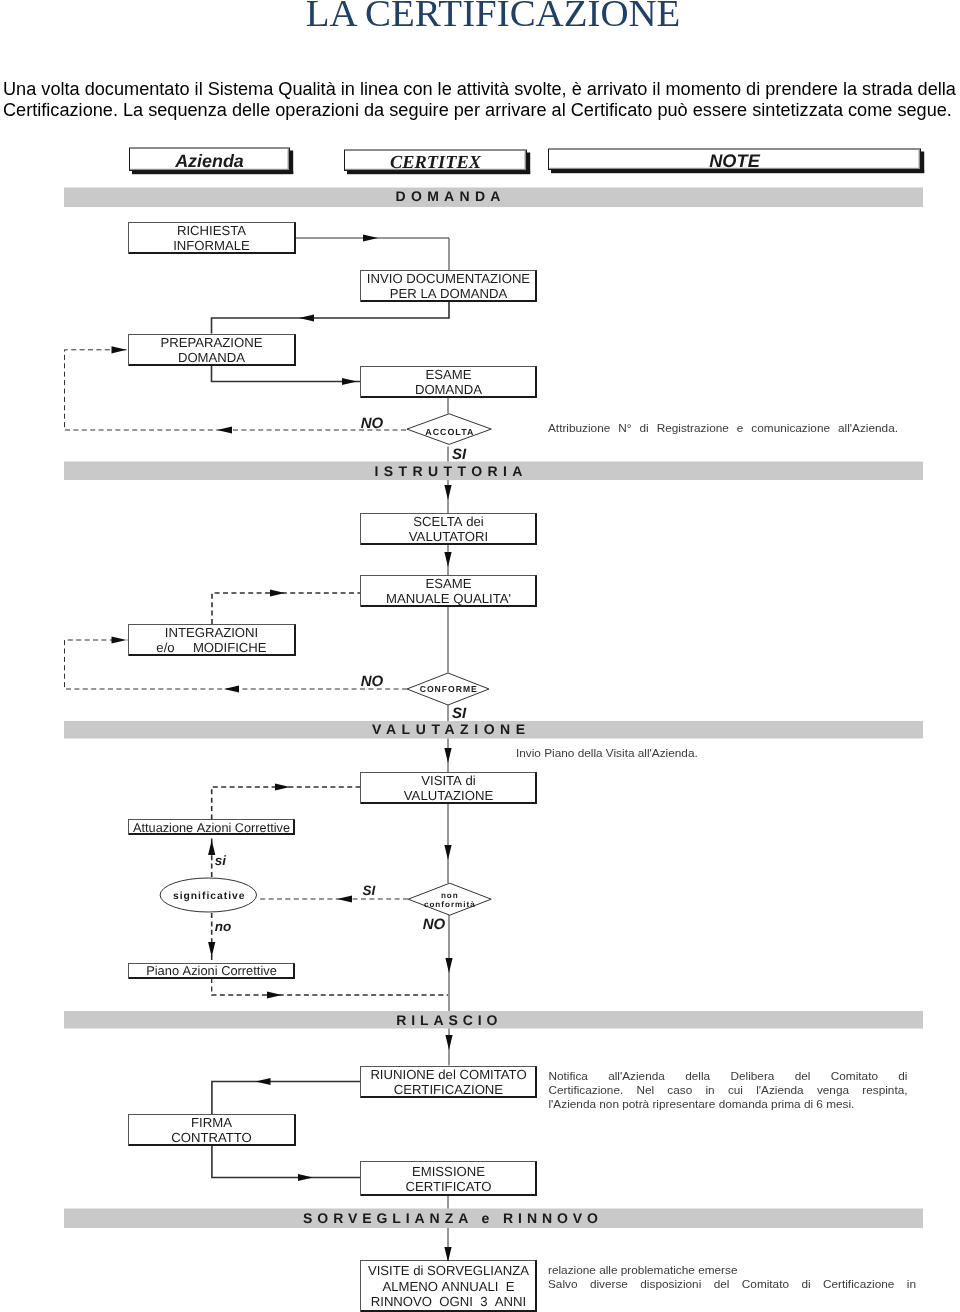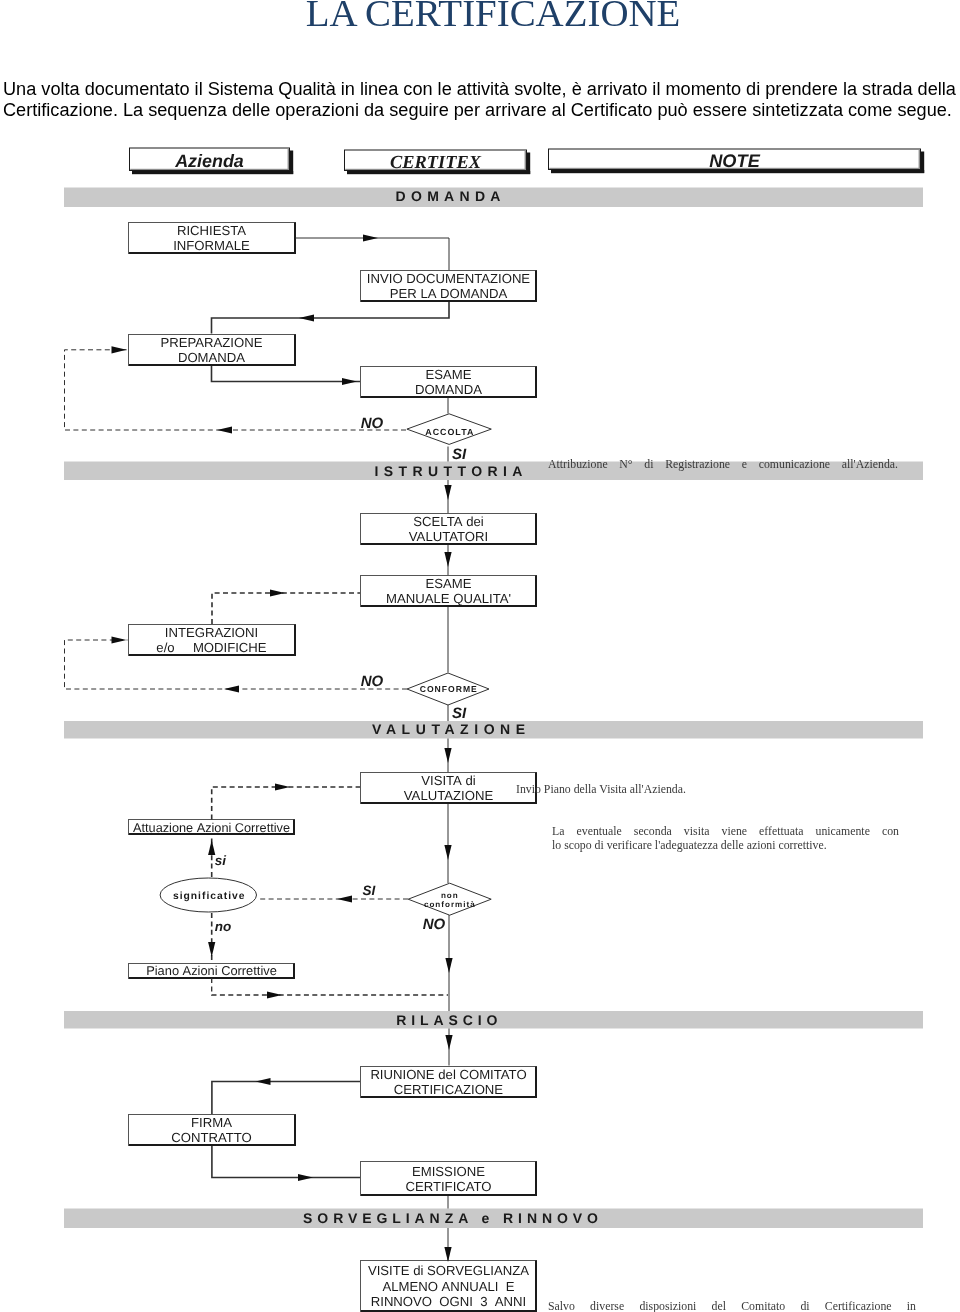--- a/index.html
+++ b/index.html
@@ -30,22 +30,22 @@
   #chart { position:absolute; left:0; top:0; width:960px; height:1312px; }
   #chart text { fill:#1a1a1a; text-rendering:geometricPrecision; }
   #chart { shape-rendering:geometricPrecision; }
   .hdrtxt { font-family:"Liberation Sans", sans-serif; font-weight:700; font-style:italic; fill:#000; }
   .hdrtxt-ser { font-family:"Liberation Serif", serif; font-weight:700; font-style:italic; fill:#000; }
   .bandtxt { font-family:"Liberation Sans", sans-serif; font-weight:700; fill:#111; }
   .nodetxt { font-family:"Liberation Sans", sans-serif; font-weight:400; fill:#555; }
   .decisiontxt { font-family:"Liberation Sans", sans-serif; font-weight:700; fill:#111; letter-spacing:1px; }
   .edgetxt { font-family:"Liberation Sans", sans-serif; font-weight:700; font-style:italic; fill:#111; }
   #notes-layer { position:absolute; left:0; top:0; width:960px; height:1312px; }
-  .note-block { position:absolute; font-family:Liberation Serif, serif;
-      color:#3a3a3a; font-weight:400;margin-top:36px; }
+  .note-block { position:absolute; font-family:Liberation Sans, sans-serif;
+      color:#3a3a3a; font-weight:400; }
   .note-line { white-space:nowrap; }
   .note-line.jline { white-space:normal; text-align:justify; text-align-last:justify; }
 </style>
 </head>
 <body>
 
 <div class="page">
   <div class="doc-title">LA CERTIFICAZIONE</div>
   <div class="doc-para">Una volta documentato il Sistema Qualità in linea con le attività svolte, è arrivato il momento di prendere la strada della
 Certificazione. La sequenza delle operazioni da seguire per arrivare al Certificato può essere sintetizzata come segue.</div>
@@ -249,22 +249,23 @@
         <path d="M448 1262 L444.4 1247 L451.6 1247 Z" fill="#0d0d0d"></path>
       </g>
     </svg>
   <div id="notes-layer">
       <div class="note-block" style="left: 548px; top: 421.5px; width: 350px; font-size: 11.8px; line-height: 13.8px;">
         <div class="note-line jline">Attribuzione N° di Registrazione e comunicazione all'Azienda.</div>
       </div>
       <div class="note-block" style="left: 516px; top: 746.5px; width: 348px; font-size: 11.8px; line-height: 13.8px;">
         <div class="note-line">Invio Piano della Visita all'Azienda.</div>
       </div>
-      <div class="note-block" style="left: 552px; top: 787.8px; width: 347px; font-size: 11.8px; line-height: 14.2px;">
-        <div class="note-line jline">La eventuale seconda visita viene effettuata unicamente con</div>
-        <div class="note-line">lo scopo di verificare l'adeguatezza delle azioni correttive.</div>
+      <div class="note-block" style="left: 548.5px; top: 1068.5px; width: 359px; font-size: 11.8px; line-height: 14px;">
+        <div class="note-line jline">Notifica all'Azienda della Delibera del Comitato di</div>
+        <div class="note-line jline">Certificazione. Nel caso in cui l'Azienda venga respinta,</div>
+        <div class="note-line">l'Azienda non potrà ripresentare domanda prima di 6 mesi.</div>
       </div>
       <div class="note-block" style="left: 548px; top: 1263px; width: 368px; font-size: 11.8px; line-height: 14px;">
+        <div class="note-line">relazione alle problematiche emerse</div>
         <div class="note-line jline">Salvo diverse disposizioni del Comitato di Certificazione in</div>
-        <div class="note-line">relazione alle problematiche emerse</div>
       </div>
     </div>
 </div>
 
 </body></html>

